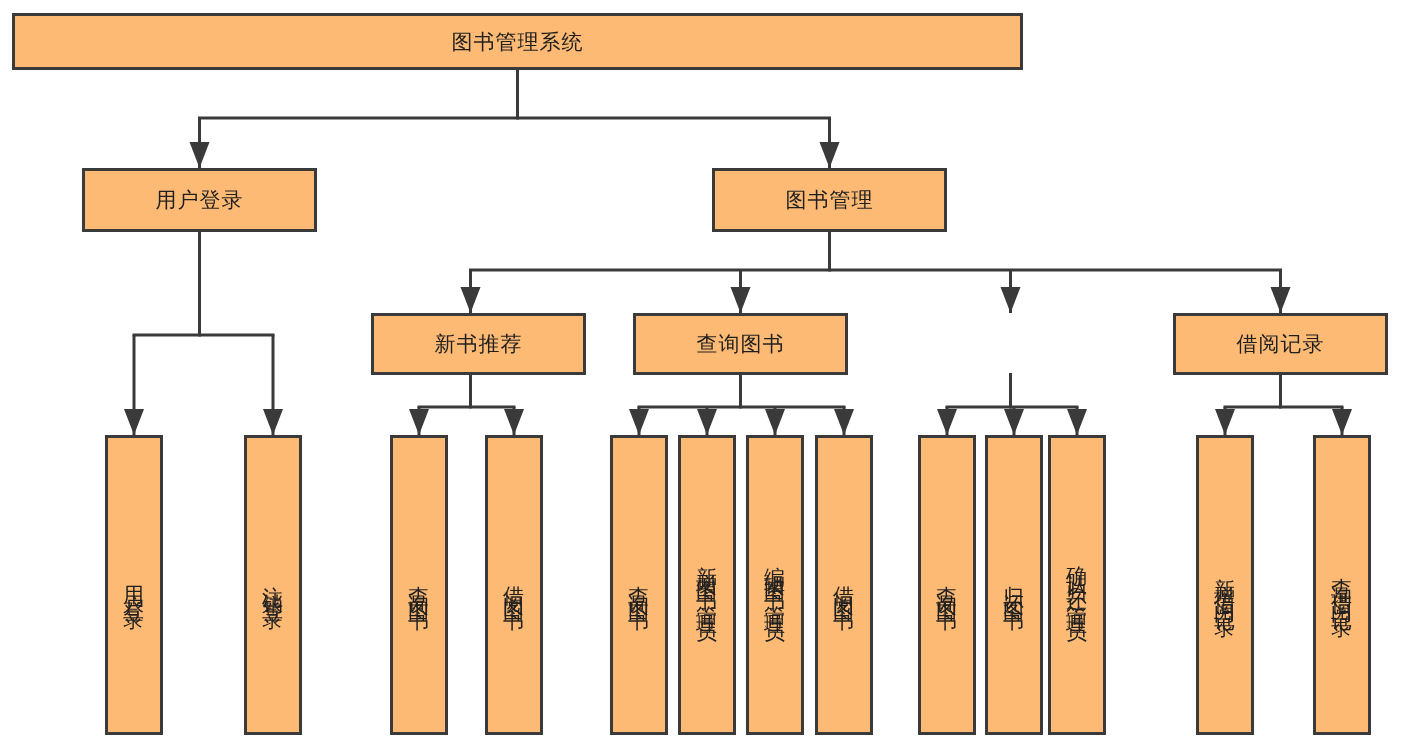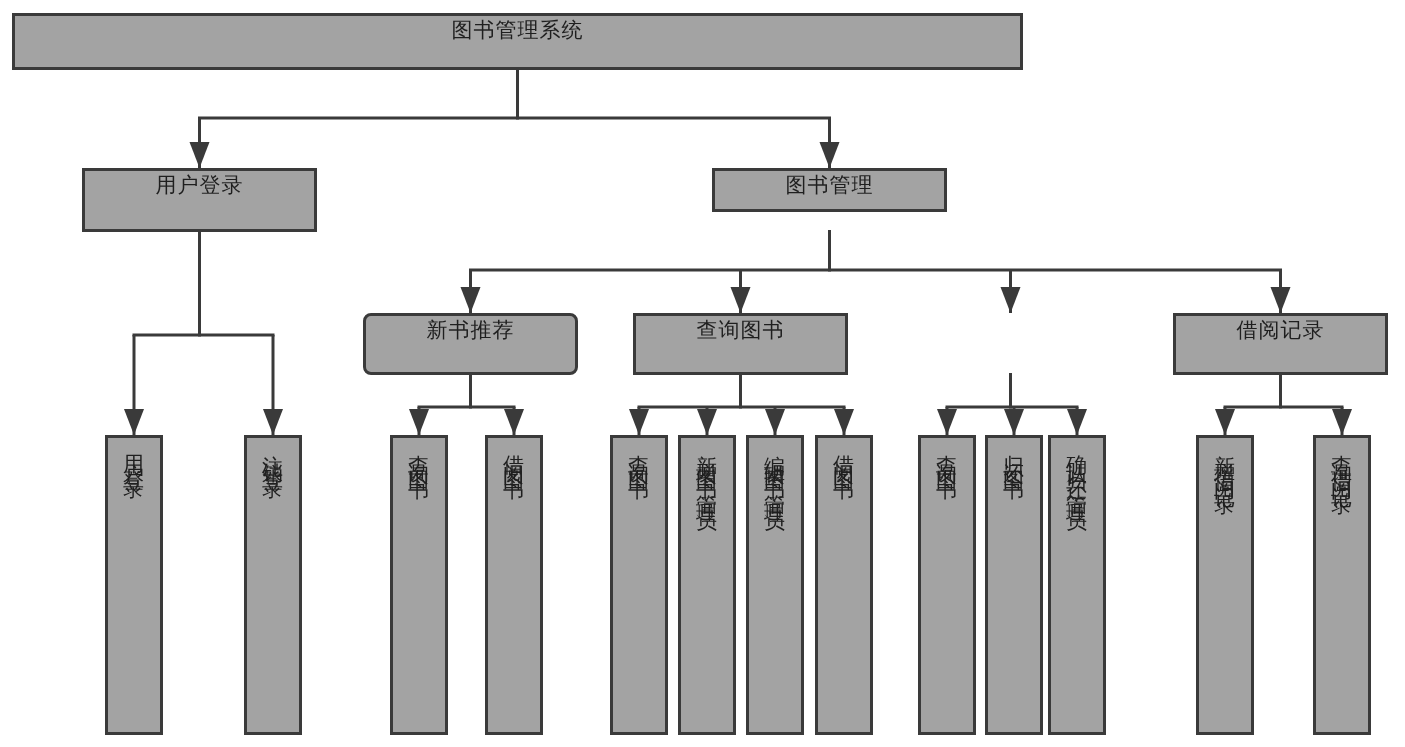--- a/index.html
+++ b/index.html
@@ -21,32 +21,32 @@
   #connector-svg {
     position: absolute;
     left: 0; top: 0;
     width: 1405px; height: 747px;
     pointer-events: none;
   }
   .cl { stroke: var(--line); stroke-width: 3; fill: none; }
   .box {
     position: absolute;
     border: 3px solid var(--line);
-    background: #a3a3a3;
+    background: #fdba74;
     display: flex;
-    align-items: flex-start;
+    align-items: center;
     justify-content: center;
     color: var(--text);
   }
   .hbox { font-size: 21px; letter-spacing: 1px; }
   #bx-root  { left: 12px;  top: 13px;  width: 1011px; height: 57px; }
   #bx-login { left: 82px;  top: 168px; width: 235px;  height: 64px; }
-  #bx-mgmt  { left: 712px; top: 168px; width: 235px;  height: 44px; }
+  #bx-mgmt  { left: 712px; top: 168px; width: 235px;  height: 64px; }
   .lv3 { top: 313px; width: 215px; height: 62px; }
-  #bx-new { left: 363px; border-radius: 8px; }
+  #bx-new { left: 371px; }
   #bx-bor { left: 633px; }
   #bx-cur { left: 903px; }
   #bx-rec { left: 1173px; }
   .tall { top: 435px; width: 58px; height: 300px; }
   .tall .vtext {
     writing-mode: vertical-rl;
     font-size: 21px;
     letter-spacing: 8px;
     line-height: 1;
     color: var(--text);

